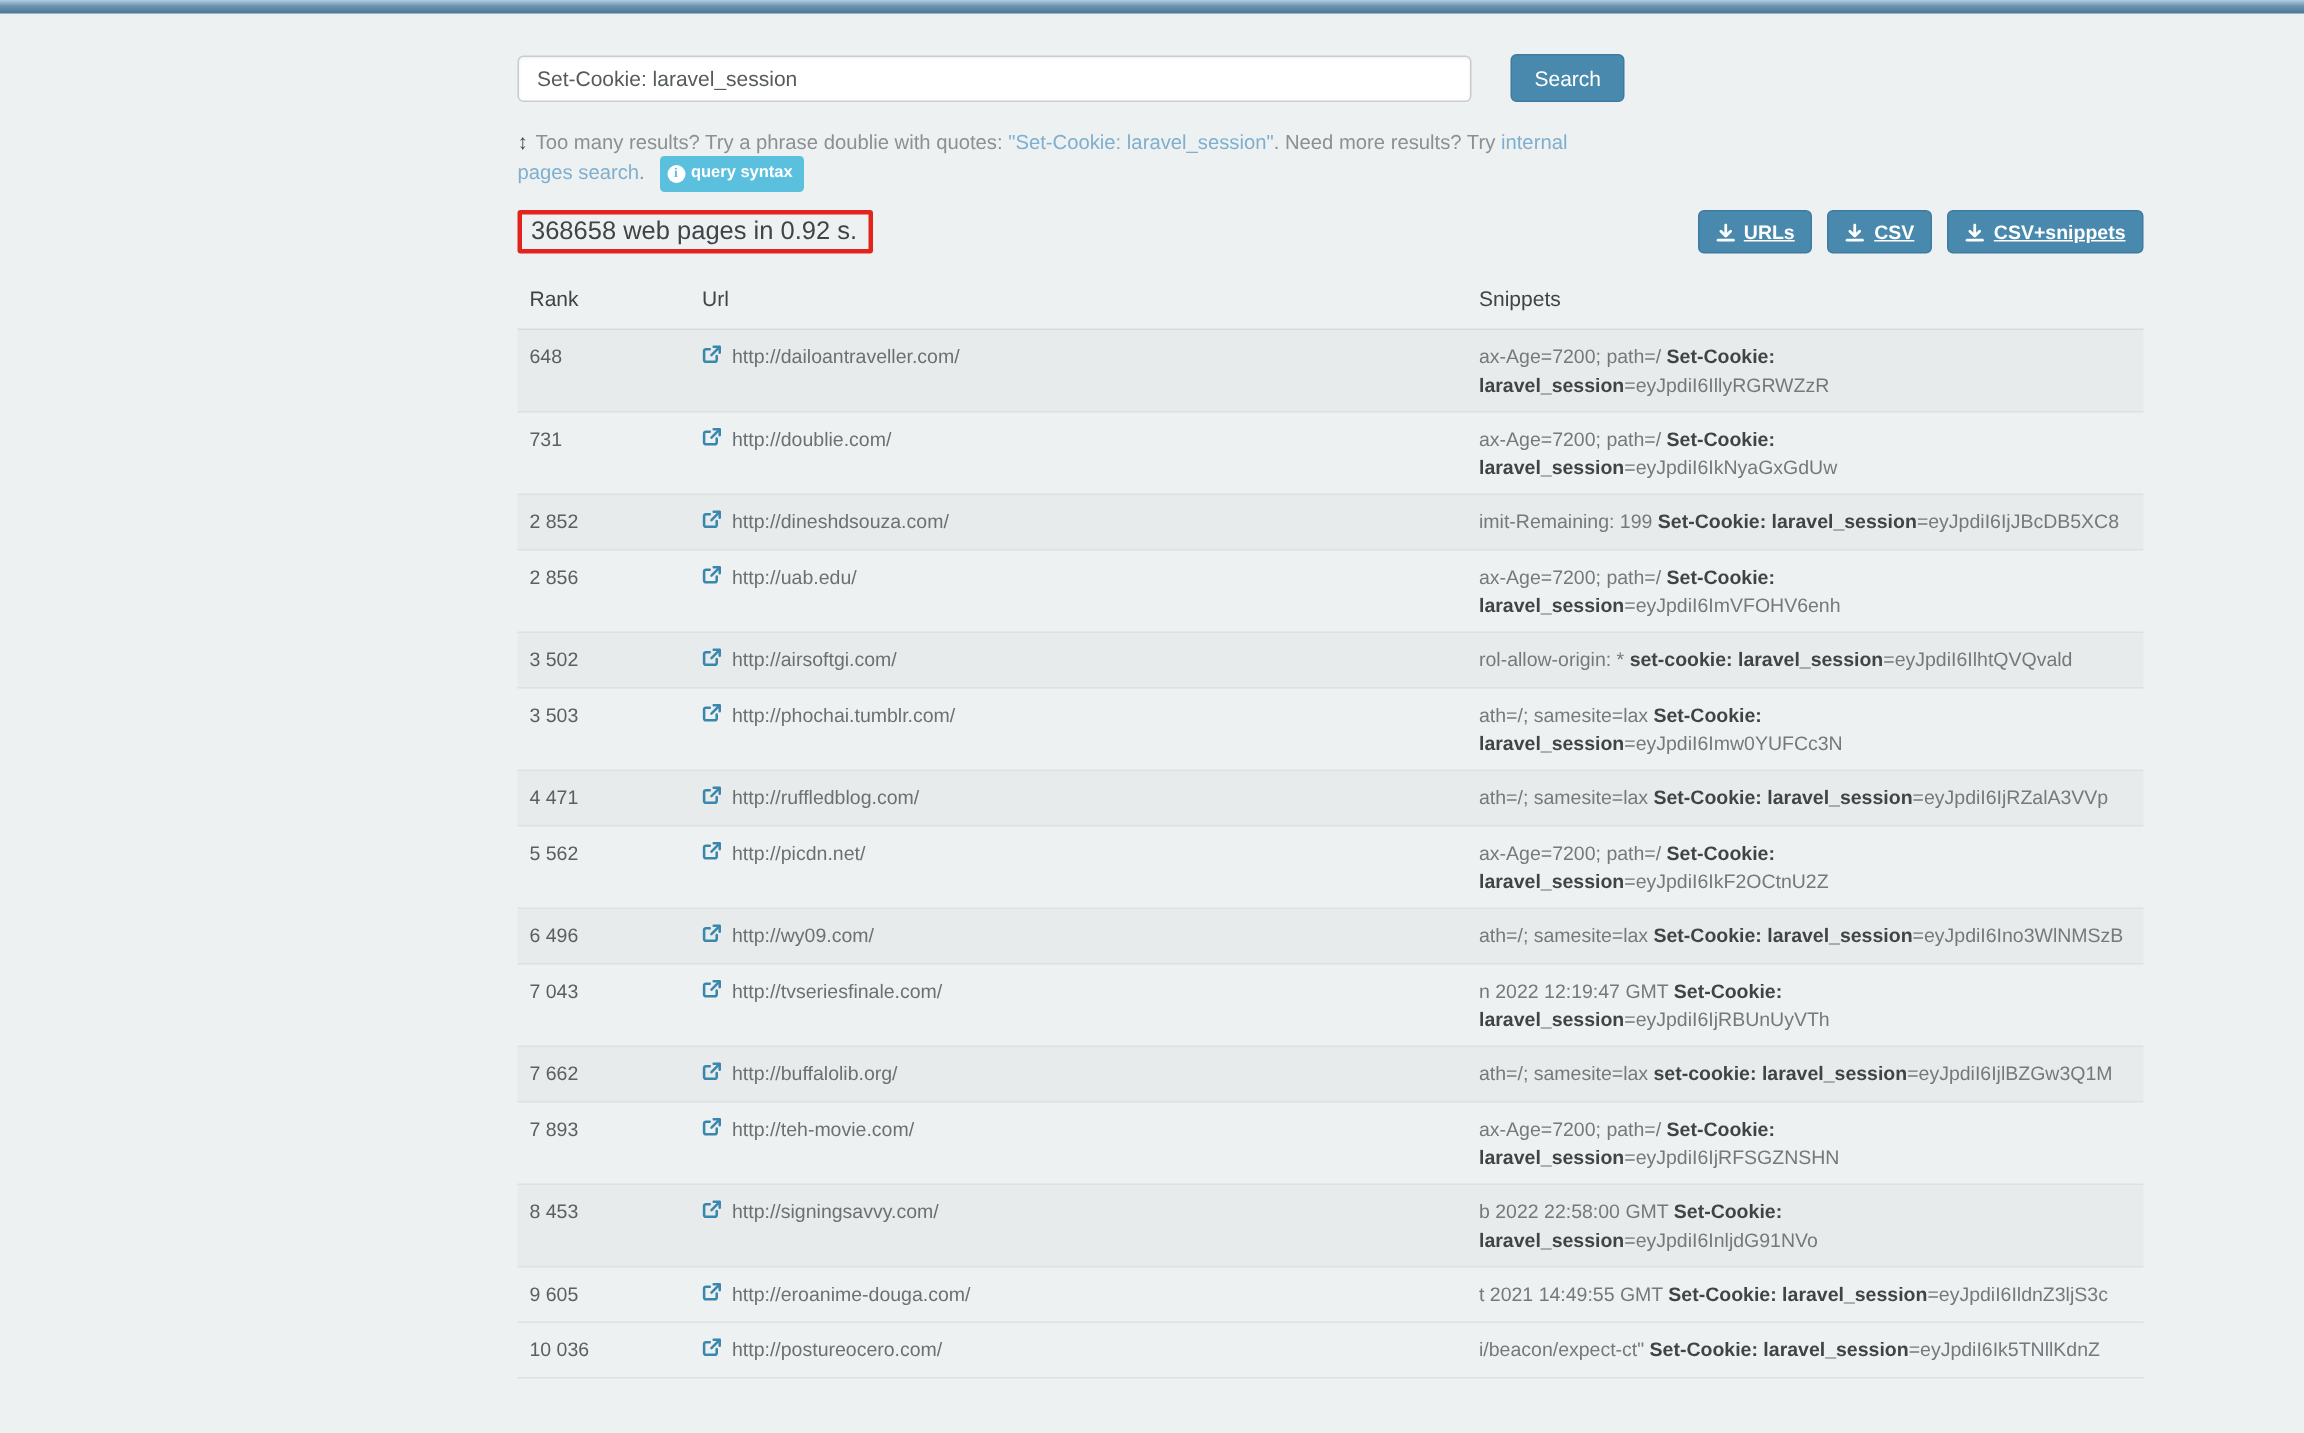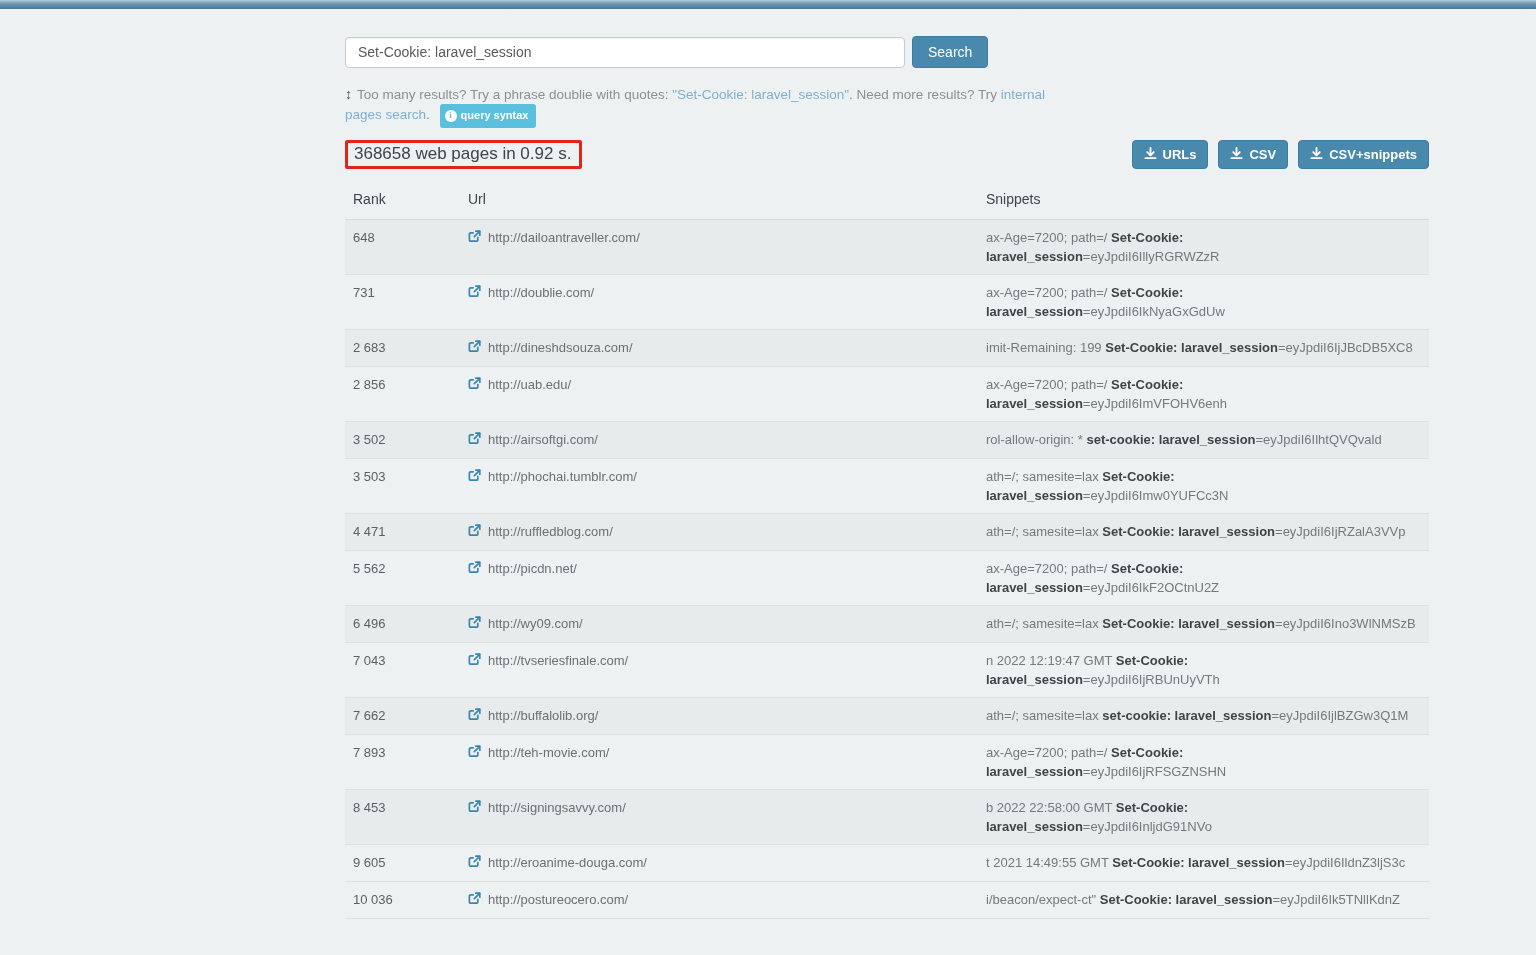--- a/index.html
+++ b/index.html
@@ -12,29 +12,29 @@
   .topbar {
     height:9px; width:100%;
     background:linear-gradient(to bottom,#b3cddf 0%,#6b93b0 45%,#4b7697 100%);
     border-bottom:1px solid #3d6а88;
   }
   .container { margin-left:345px; width:1084px; padding-top:27px; }
 
   
   .search-row { display:flex; align-items:center; }
   .search-input {
-    width:560px; height:31px; background:#fff;
+    width:636px; height:31px; background:#fff;
     border:1px solid #c8cccd; border-radius:4px;
     padding:4px 12px; font-size:14px; color:#555a5c;
     font-family:"Liberation Sans", sans-serif;
     box-shadow:inset 0 1px 2px rgba(0,0,0,0.06);
     outline:none;
   }
   .search-btn {
-    margin-left:7px; height:32px; padding:0 15px;
+    margin-left:26px; height:32px; padding:0 15px;
     background:#4889ad; border:1px solid #3e7ba0; border-radius:4px;
     color:#fff; font-size:14px; cursor:pointer;
     font-family:"Liberation Sans", sans-serif;
   }
 
   
   .hint { margin-top:17px; width:710px; font-size:13.5px; line-height:19px; color:#8b9093; }
   .hint .updown { color:#4a4f52; font-weight:bold; font-size:14px; margin-right:5px; }
   .hint a { color:#7fafcf; text-decoration:none; cursor:pointer; }
   .badge-syntax {
@@ -51,25 +51,26 @@
   }
 
   
   .summary-row { margin-top:12px; display:flex; justify-content:space-between; align-items:center; }
   .result-count {
     display:inline-block; border:3px solid #e2241c; border-radius:2px;
     padding:1px 8px 2px 6px; font-size:17px; color:#3f4447;
   }
   .export-group { display:flex; gap:10px; }
   .export-btn {
-    display:inline-flex; align-items:flex-start; gap:6px;
+    display:inline-flex; align-items:flex-end; gap:6px;
     background:#4889ad; border:1px solid #3e7ba0; border-radius:4px;
     color:#fff; font-size:13px; font-weight:bold;
     padding:6px 11px; cursor:pointer;
     font-family:"Liberation Sans", sans-serif;
+    text-decoration:underline;
   }
 
   
   table.results { width:100%; margin-top:16px; border-collapse:collapse; }
   table.results th {
     text-align:left; font-size:14px; color:#3f4447; font-weight:normal;
     padding:6px 8px 12px 8px; border-bottom:1px solid #d7dbdc;
   }
   table.results td {
     vertical-align:top; padding:8px; font-size:13px; line-height:19px;
@@ -166,21 +167,21 @@
               <svg class="ext-icon" width="13" height="13" viewBox="0 0 13 13" fill="none" stroke="#3a87ad" stroke-width="1.7" stroke-linecap="round" stroke-linejoin="round">
                 <path d="M5.2 2.8H2.6A1.2 1.2 0 0 0 1.4 4v6a1.2 1.2 0 0 0 1.2 1.2h6A1.2 1.2 0 0 0 9.8 10V7.4"></path>
                 <path d="M7.8 1.2h4v4"></path>
                 <path d="M11.6 1.4L6.3 6.7"></path>
               </svg>
               <span>http://doublie.com/</span>
             </a></td>
           <td class="snippet">ax-Age=7200; path=/ <b>Set-Cookie:</b><br><b>laravel_session</b>=eyJpdiI6IkNyaGxGdUw</td>
         </tr>
         <tr class="odd">
-          <td class="rank">2 683</td>
+          <td class="rank">2 852</td>
           <td><a class="url-link">
               <svg class="ext-icon" width="13" height="13" viewBox="0 0 13 13" fill="none" stroke="#3a87ad" stroke-width="1.7" stroke-linecap="round" stroke-linejoin="round">
                 <path d="M5.2 2.8H2.6A1.2 1.2 0 0 0 1.4 4v6a1.2 1.2 0 0 0 1.2 1.2h6A1.2 1.2 0 0 0 9.8 10V7.4"></path>
                 <path d="M7.8 1.2h4v4"></path>
                 <path d="M11.6 1.4L6.3 6.7"></path>
               </svg>
               <span>http://dineshdsouza.com/</span>
             </a></td>
           <td class="snippet">imit-Remaining: 199 <b>Set-Cookie: </b><b>laravel_session</b>=eyJpdiI6IjJBcDB5XC8</td>
         </tr>

